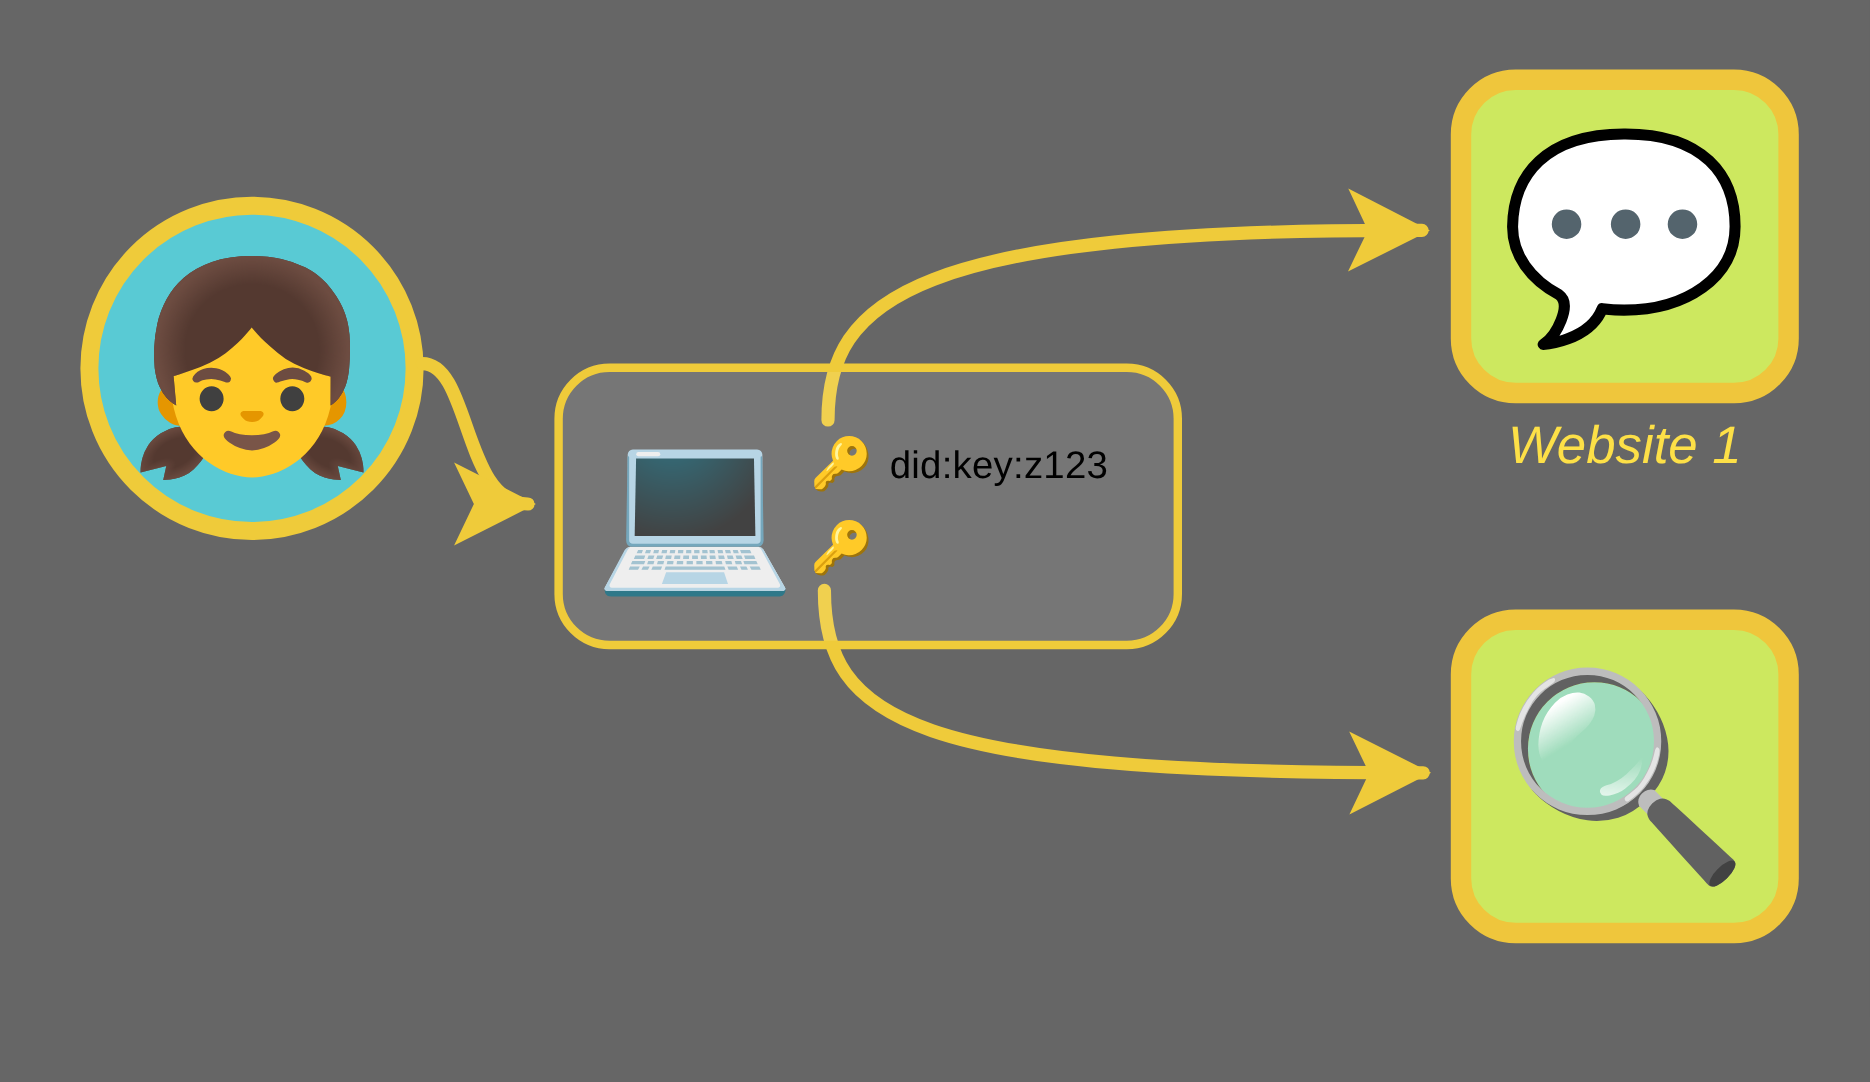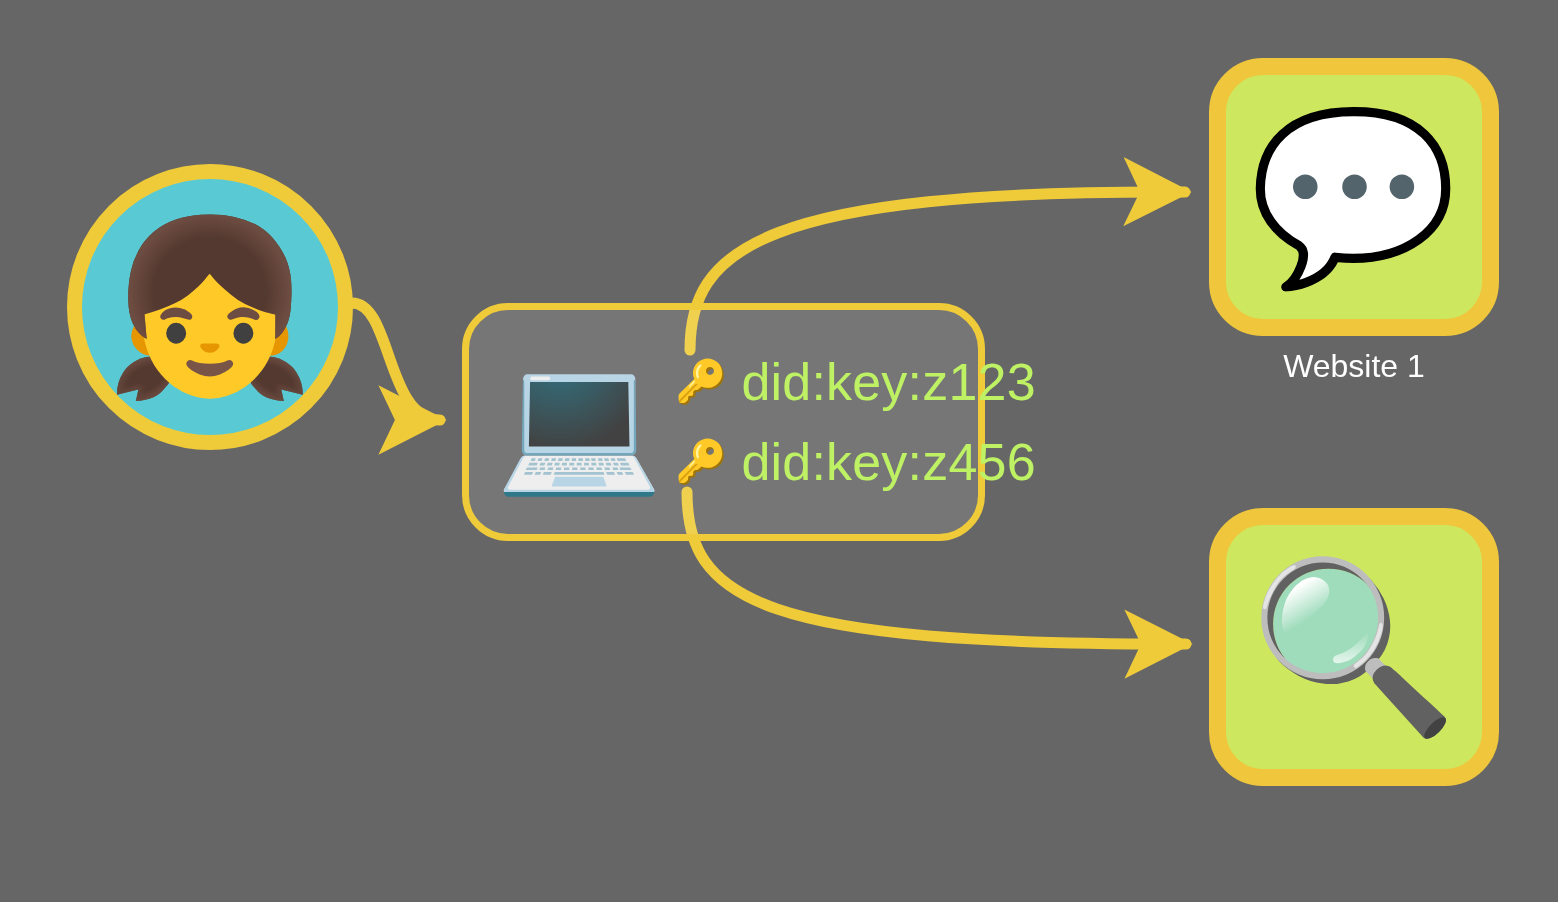--- a/index.html
+++ b/index.html
@@ -83,23 +83,23 @@
     display: flex;
     align-items: center;
     gap: 14px;
   }
   .key-row .key-emoji {
     font-size: 42px;
     line-height: 1;
     user-select: none;
   }
   .key-row .key-label {
-    font-size: 52px;
+    font-size: 32px;
     line-height: 1;
-    color: #bef264;
+    color: #000000;
     letter-spacing: 0.2px;
     white-space: nowrap;
   }
 
   
   .site-node {
     position: absolute;
     width: 290px;
     height: 278px;
     border: 17px solid #efc63c;
@@ -116,24 +116,25 @@
     line-height: 1;
     user-select: none;
   }
   #site1-node { left: 1209px; top: 58px; }
   #site2-node { left: 1209px; top: 508px; }
 
   .site-label {
     position: absolute;
     width: 290px;
     text-align: center;
-    font-size: 32px;
+    font-size: 44px;
     line-height: 1;
-    color: #ffffff;
+    color: #fde047;
     z-index: 2;
+    font-style: italic;
   }
   #site1-label { left: 1209px; top: 350px; }
   #site2-label { left: 1209px; top: 800px; }
 </style>
 </head>
 <body>
 
 <div id="stage">
 
   <svg id="connectors" viewBox="0 0 1558 902">
@@ -156,21 +157,20 @@
 
   <div id="device-node">
     <span class="laptop">💻</span>
     <div class="key-list">
       <div class="key-row">
         <span class="key-emoji">🔑</span>
         <span class="key-label">did:key:z123</span>
       </div>
       <div class="key-row">
         <span class="key-emoji">🔑</span>
-        <span class="key-label">did:key:z456</span>
       </div>
     </div>
   </div>
 
   <div id="site1-node" class="site-node">
     <span class="site-emoji">💬</span>
   </div>
   <div id="site1-label" class="site-label">Website 1</div>
 
   <div id="site2-node" class="site-node">

